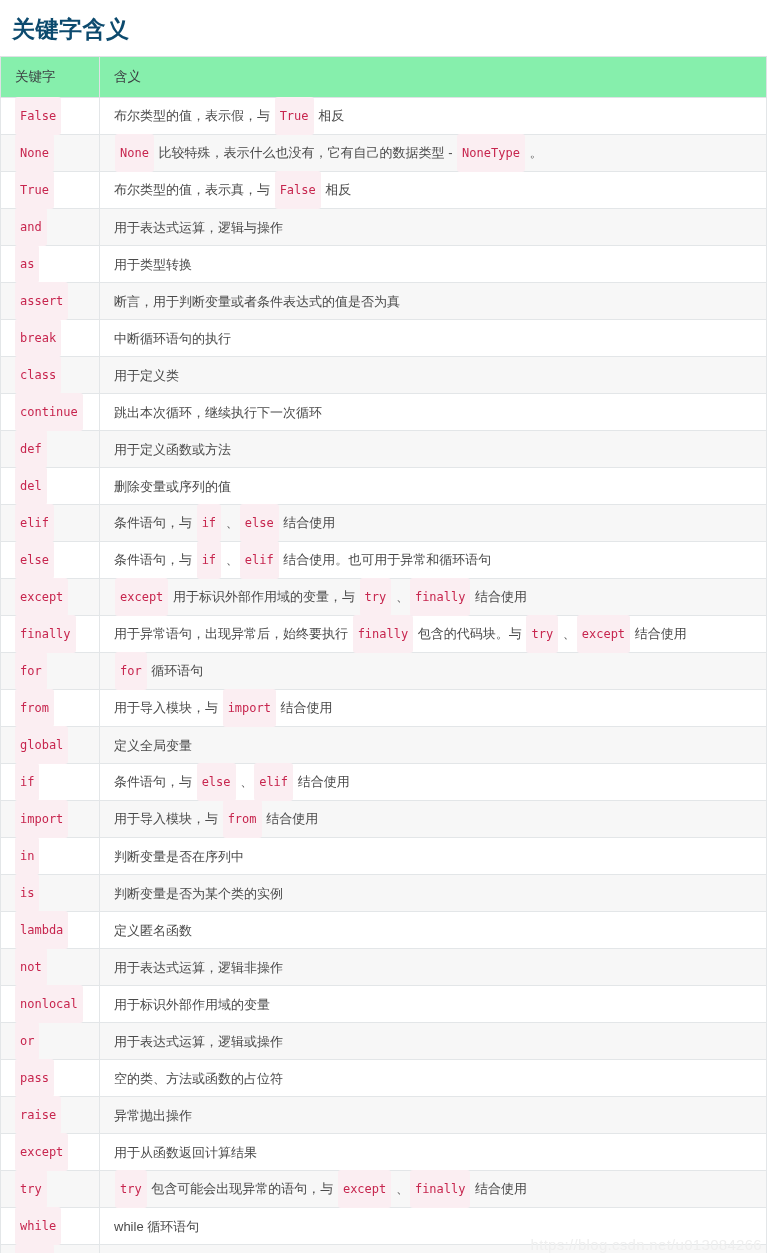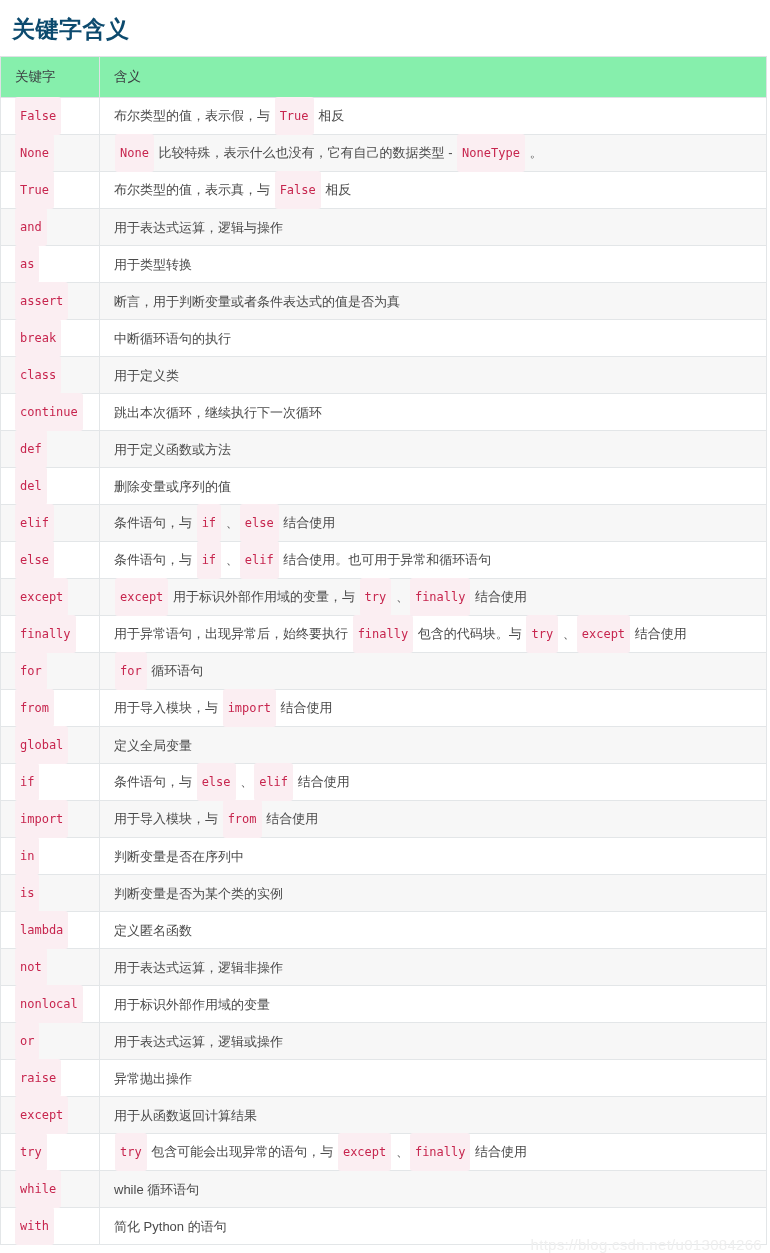--- a/index.html
+++ b/index.html
@@ -207,20 +207,24 @@
         </tr>
         <tr>
           <td class="kw-cell"><code class="kw">nonlocal</code></td>
           <td><span class="desc"><span>用于标识外部作用域的变量</span></span></td>
         </tr>
         <tr>
           <td class="kw-cell"><code class="kw">or</code></td>
           <td><span class="desc"><span>用于表达式运算，逻辑或操作</span></span></td>
         </tr>
         <tr>
+          <td class="kw-cell"><code class="kw">pass</code></td>
+          <td><span class="desc"><span>空的类、方法或函数的占位符</span></span></td>
+        </tr>
+        <tr>
           <td class="kw-cell"><code class="kw">raise</code></td>
           <td><span class="desc"><span>异常抛出操作</span></span></td>
         </tr>
         <tr>
           <td class="kw-cell"><code class="kw">except</code></td>
           <td><span class="desc"><span>用于从函数返回计算结果</span></span></td>
         </tr>
         <tr>
           <td class="kw-cell"><code class="kw">try</code></td>
           <td><span class="desc"><code class="kw">try</code><span> 包含可能会出现异常的语句，与 </span><code class="kw">except</code><span> 、</span><code class="kw">finally</code><span> 结合使用</span></span></td>

